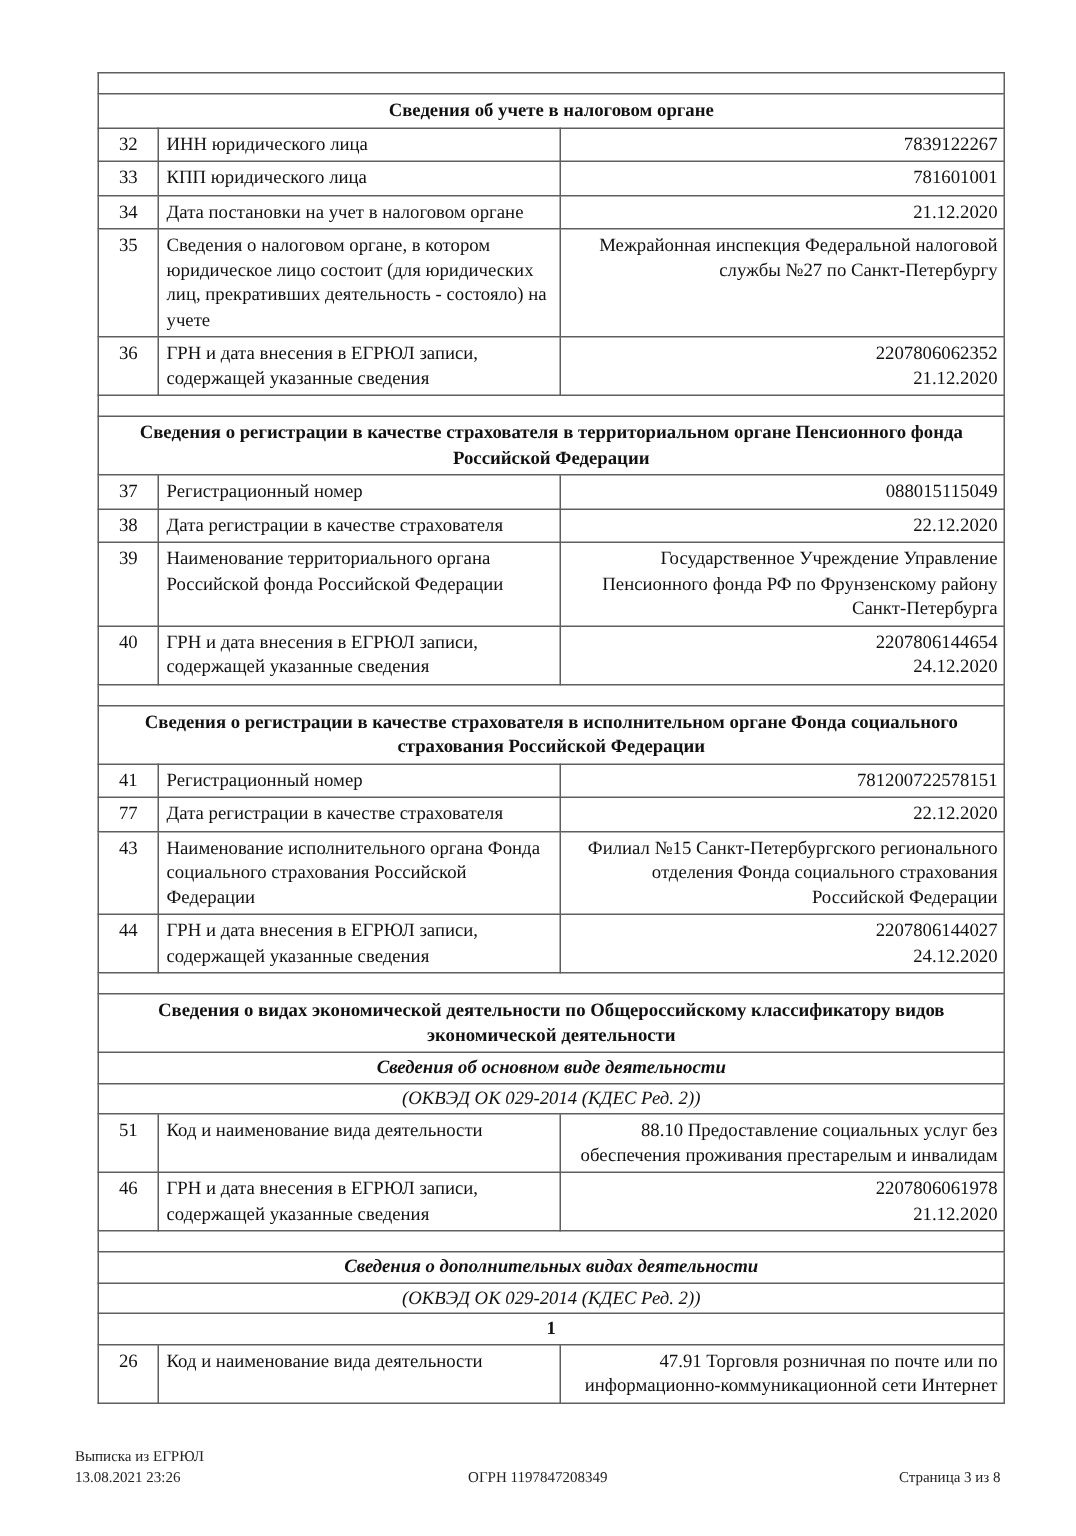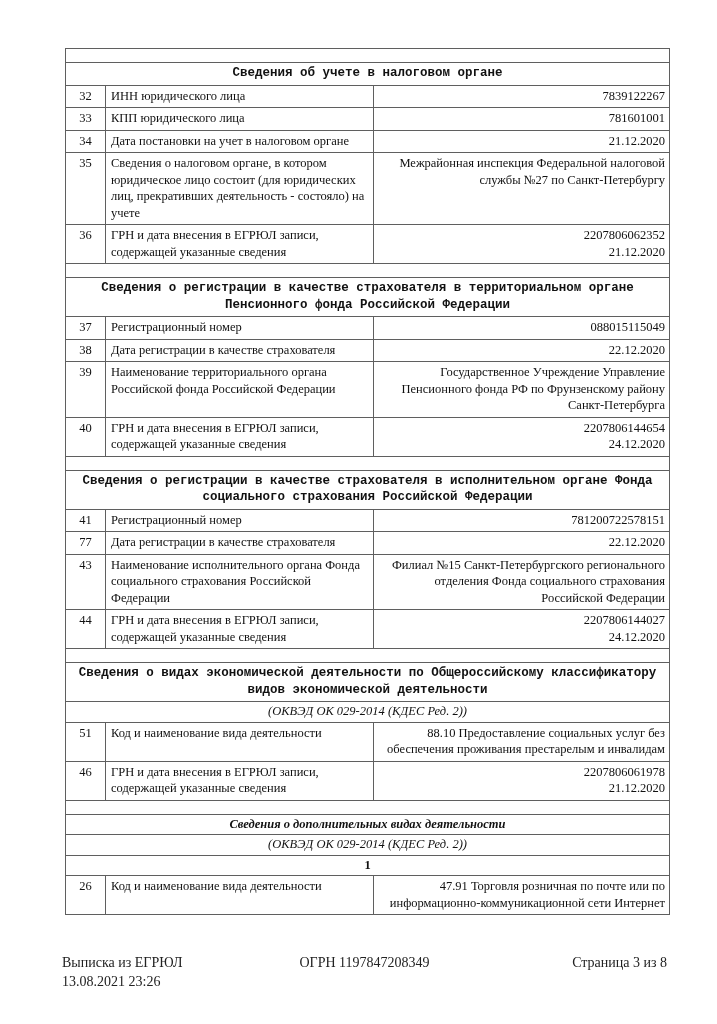--- a/index.html
+++ b/index.html
@@ -23,30 +23,30 @@
   td {
     border:1px solid #5f5f5f;
     vertical-align:top;
     font-size:12.5px;
     line-height:1.32;
   }
   td.spacer { height:14px; }
   td.num { text-align:center; padding:2px 2px 3px;margin-top:12px; }
   td.label { padding:2px 4px 3px 5px; }
   td.value { padding:2px 4px 3px 5px; white-space:pre-line;text-align:right; }
-  td.title { text-align:center; font-weight:bold; padding:2px 6px 3px;font-family:Liberation Mono, monospace; }
+  td.title { text-align:center; font-weight:bold; padding:2px 6px 3px; }
   td.sub-bi { text-align:center; font-weight:bold; font-style:italic; padding:1px 6px 2px; }
   td.sub-i { text-align:center; font-style:italic; padding:1px 6px 2px; }
   td.counter { text-align:center; font-weight:bold; padding:1px 6px 2px; }
   .footer {
     position:absolute;
-    left:62px; right:50px; bottom:32px;
+    left:50px; right:50px; bottom:32px;
     display:flex;
-    align-items:flex-start;
-    font-size:14px;
+    align-items:flex-end;
+    font-size:10px;
     line-height:1.35;
     color:#222;
   }
   .f-left { flex:1; text-align:left; }
   .f-center { flex:1; text-align:center; }
   .f-right { flex:1; text-align:right; }
 </style>
 </head>
 <body>
 
@@ -144,20 +144,23 @@
           <td class="value">2207806144027
 24.12.2020</td>
         </tr>
         <tr>
           <td colspan="3" class="spacer"></td>
         </tr>
         <tr>
           <td colspan="3" class="title">Сведения о видах экономической деятельности по Общероссийскому классификатору видов экономической деятельности</td>
         </tr>
         <tr>
+          <td colspan="3" class="sub-bi">Сведения об основном виде деятельности</td>
+        </tr>
+        <tr>
           <td colspan="3" class="sub-i">(ОКВЭД ОК 029-2014 (КДЕС Ред. 2))</td>
         </tr>
         <tr>
           <td class="num">51</td>
           <td class="label">Код и наименование вида деятельности</td>
           <td class="value">88.10 Предоставление социальных услуг без обеспечения проживания престарелым и инвалидам</td>
         </tr>
         <tr>
           <td class="num">46</td>
           <td class="label">ГРН и дата внесения в ЕГРЮЛ записи, содержащей указанные сведения</td>

